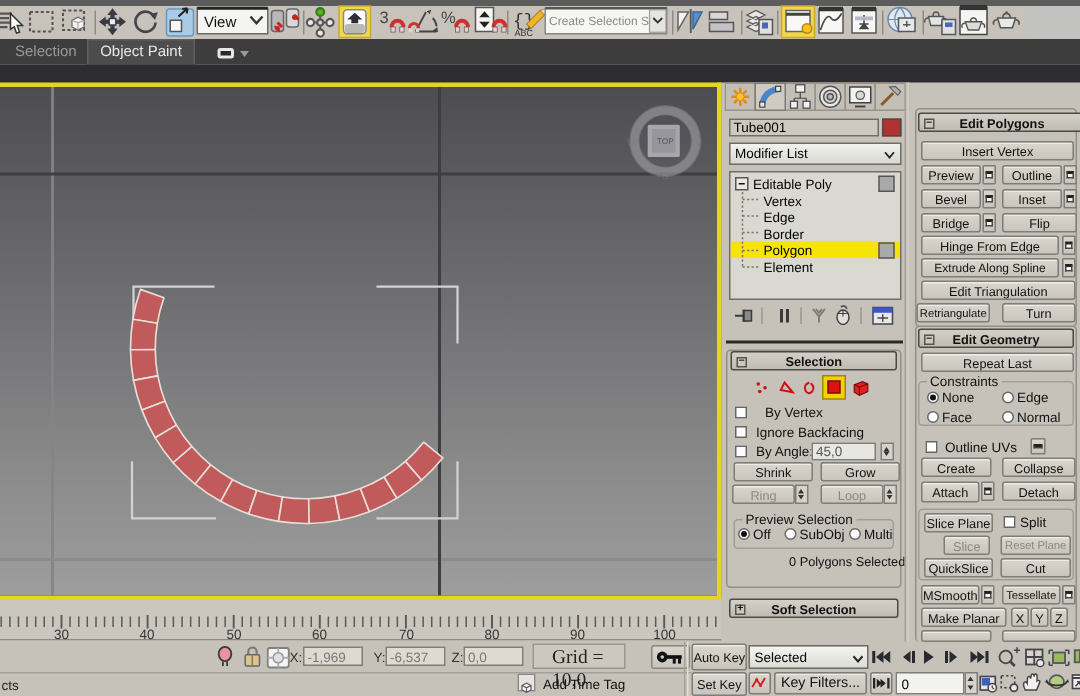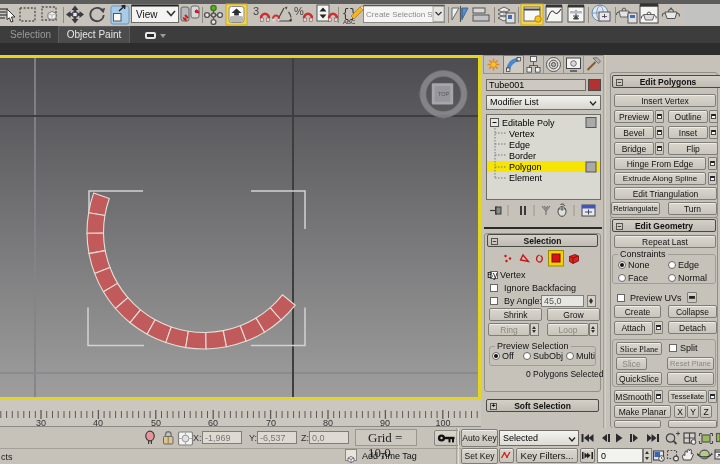--- a/index.html
+++ b/index.html
@@ -542,21 +542,21 @@
         <path d="M22 5 L27.5 11.5 L19.5 10 Z" fill="none" stroke="#cc1111" stroke-width="1.3"></path>
         <path d="M38.5 5 Q34.5 6.5 36 10.5 Q38 13.5 40.5 11 Q42.5 8 39.5 5.5" fill="none" stroke="#cc1111" stroke-width="1.3"></path>
         <rect x="47.5" y="0.5" width="15" height="15.5" fill="#f2d200" stroke="#9a8a00"></rect>
         <rect x="51" y="4" width="8" height="8" fill="#dd1111" stroke="#7a0c0c"></rect>
         <g>
           <path d="M68.5 6.5 L74 4.5 L77.5 6 L77.5 11 L72 13.5 L68.5 11.5 Z" fill="#dd2222" stroke="#7a0c0c" stroke-width="0.8"></path>
           <path d="M68.5 6.5 L72 8 L77.5 6 M72 8 L72 13.5" fill="none" stroke="#7a0c0c" stroke-width="0.8"></path>
         </g>
       </svg>
       <div class="chk" style="left:9px;top:216px;"></div>
-        <div class="lbl" style="left:6px;top:215px;">By Vertex</div>
+        <div class="lbl" style="left:29px;top:215px;">By Vertex</div>
       <div class="chk" style="left:9px;top:229px;"></div>
         <div class="lbl" style="left:23px;top:228px;">Ignore Backfacing</div>
       <div class="chk" style="left:9px;top:242px;"></div>
         <div class="lbl" style="left:23px;top:241px;">By Angle:</div>
       <div class="fld" style="left:60px;top:240px;width:43px;height:12px;line-height:11px;padding-left:2px;">45,0</div>
       <div class="spin" style="left:106px;top:240px;height:12px;"></div>
       <div class="btn" style="left:8px;top:253px;width:53px;height:13px;line-height:12px;">Shrink</div>
       <div class="btn" style="left:66px;top:253px;width:53px;height:13px;line-height:12px;">Grow</div>
       <div class="btn dis" style="left:7px;top:268px;width:42px;height:13px;line-height:12px;">Ring</div>
       <div class="spin" style="left:49px;top:268px;height:13px;"></div>
@@ -610,32 +610,32 @@
       </div>
       <div class="radio on" style="left:137px;top:206px;"></div>
         <div class="lbl" style="left:147px;top:205px;">None</div>
       <div class="radio" style="left:187px;top:206px;"></div>
         <div class="lbl" style="left:197px;top:205px;">Edge</div>
       <div class="radio" style="left:137px;top:219px;"></div>
         <div class="lbl" style="left:147px;top:218px;">Face</div>
       <div class="radio" style="left:187px;top:219px;"></div>
         <div class="lbl" style="left:197px;top:218px;">Normal</div>
       <div class="chk" style="left:136px;top:239px;"></div>
-        <div class="lbl" style="left:149px;top:238px;">Preview UVs</div>
+        <div class="lbl" style="left:149px;top:238px;">Outline UVs</div>
       <div class="sbox" style="left:206px;top:237px;width:10px;height:11px;"></div>
       <div class="btn" style="left:133px;top:250px;width:47px;height:13px;line-height:12px;">Create</div>
       <div class="btn" style="left:187px;top:250px;width:49px;height:13px;line-height:12px;">Collapse</div>
       <div class="btn" style="left:133px;top:266px;width:39px;height:14px;line-height:12px;">Attach</div>
         <div class="sbox" style="left:173px;top:266px;width:9px;height:13px;"></div>
       <div class="btn" style="left:187px;top:266px;width:49px;height:13px;line-height:12px;">Detach</div>
       <div class="group" style="left:131px;top:284px;width:104px;height:48px;"></div>
-      <div class="btn" style="left:135px;top:287px;width:46px;height:13px;line-height:12px;font-family:Liberation Serif, serif;">Slice Plane</div>
+      <div class="btn" style="left:135px;top:287px;width:46px;height:13px;line-height:12px;">Slice Plane</div>
       <div class="chk" style="left:188px;top:289px;"></div>
         <div class="lbl" style="left:199px;top:288px;">Split</div>
-      <div class="btn dis" style="left:135px;top:302px;width:31px;height:13px;line-height:12px;">Slice</div>
+      <div class="btn dis" style="left:148px;top:302px;width:31px;height:13px;line-height:12px;">Slice</div>
       <div class="btn dis" style="left:186px;top:302px;width:47px;height:13px;line-height:12px;font-size:7.5px;">Reset Plane</div>
       <div class="btn" style="left:135px;top:317px;width:46px;height:13px;line-height:12px;">QuickSlice</div>
       <div class="btn" style="left:186px;top:317px;width:47px;height:13px;line-height:12px;">Cut</div>
       <div class="btn" style="left:133px;top:335px;width:39px;height:13px;line-height:12px;">MSmooth</div>
         <div class="sbox" style="left:173px;top:335px;width:9px;height:13px;"></div>
       <div class="btn" style="left:187px;top:335px;width:39px;height:13px;line-height:12px;font-size:7.5px;">Tessellate</div>
         <div class="sbox" style="left:227px;top:335px;width:9px;height:13px;"></div>
       <div class="btn" style="left:133px;top:350px;width:57px;height:13px;line-height:12px;">Make Planar</div>
       <div class="btn" style="left:193px;top:350px;width:12px;height:13px;line-height:12px;">X</div>
       <div class="btn" style="left:206px;top:350px;width:12px;height:13px;line-height:12px;">Y</div>

